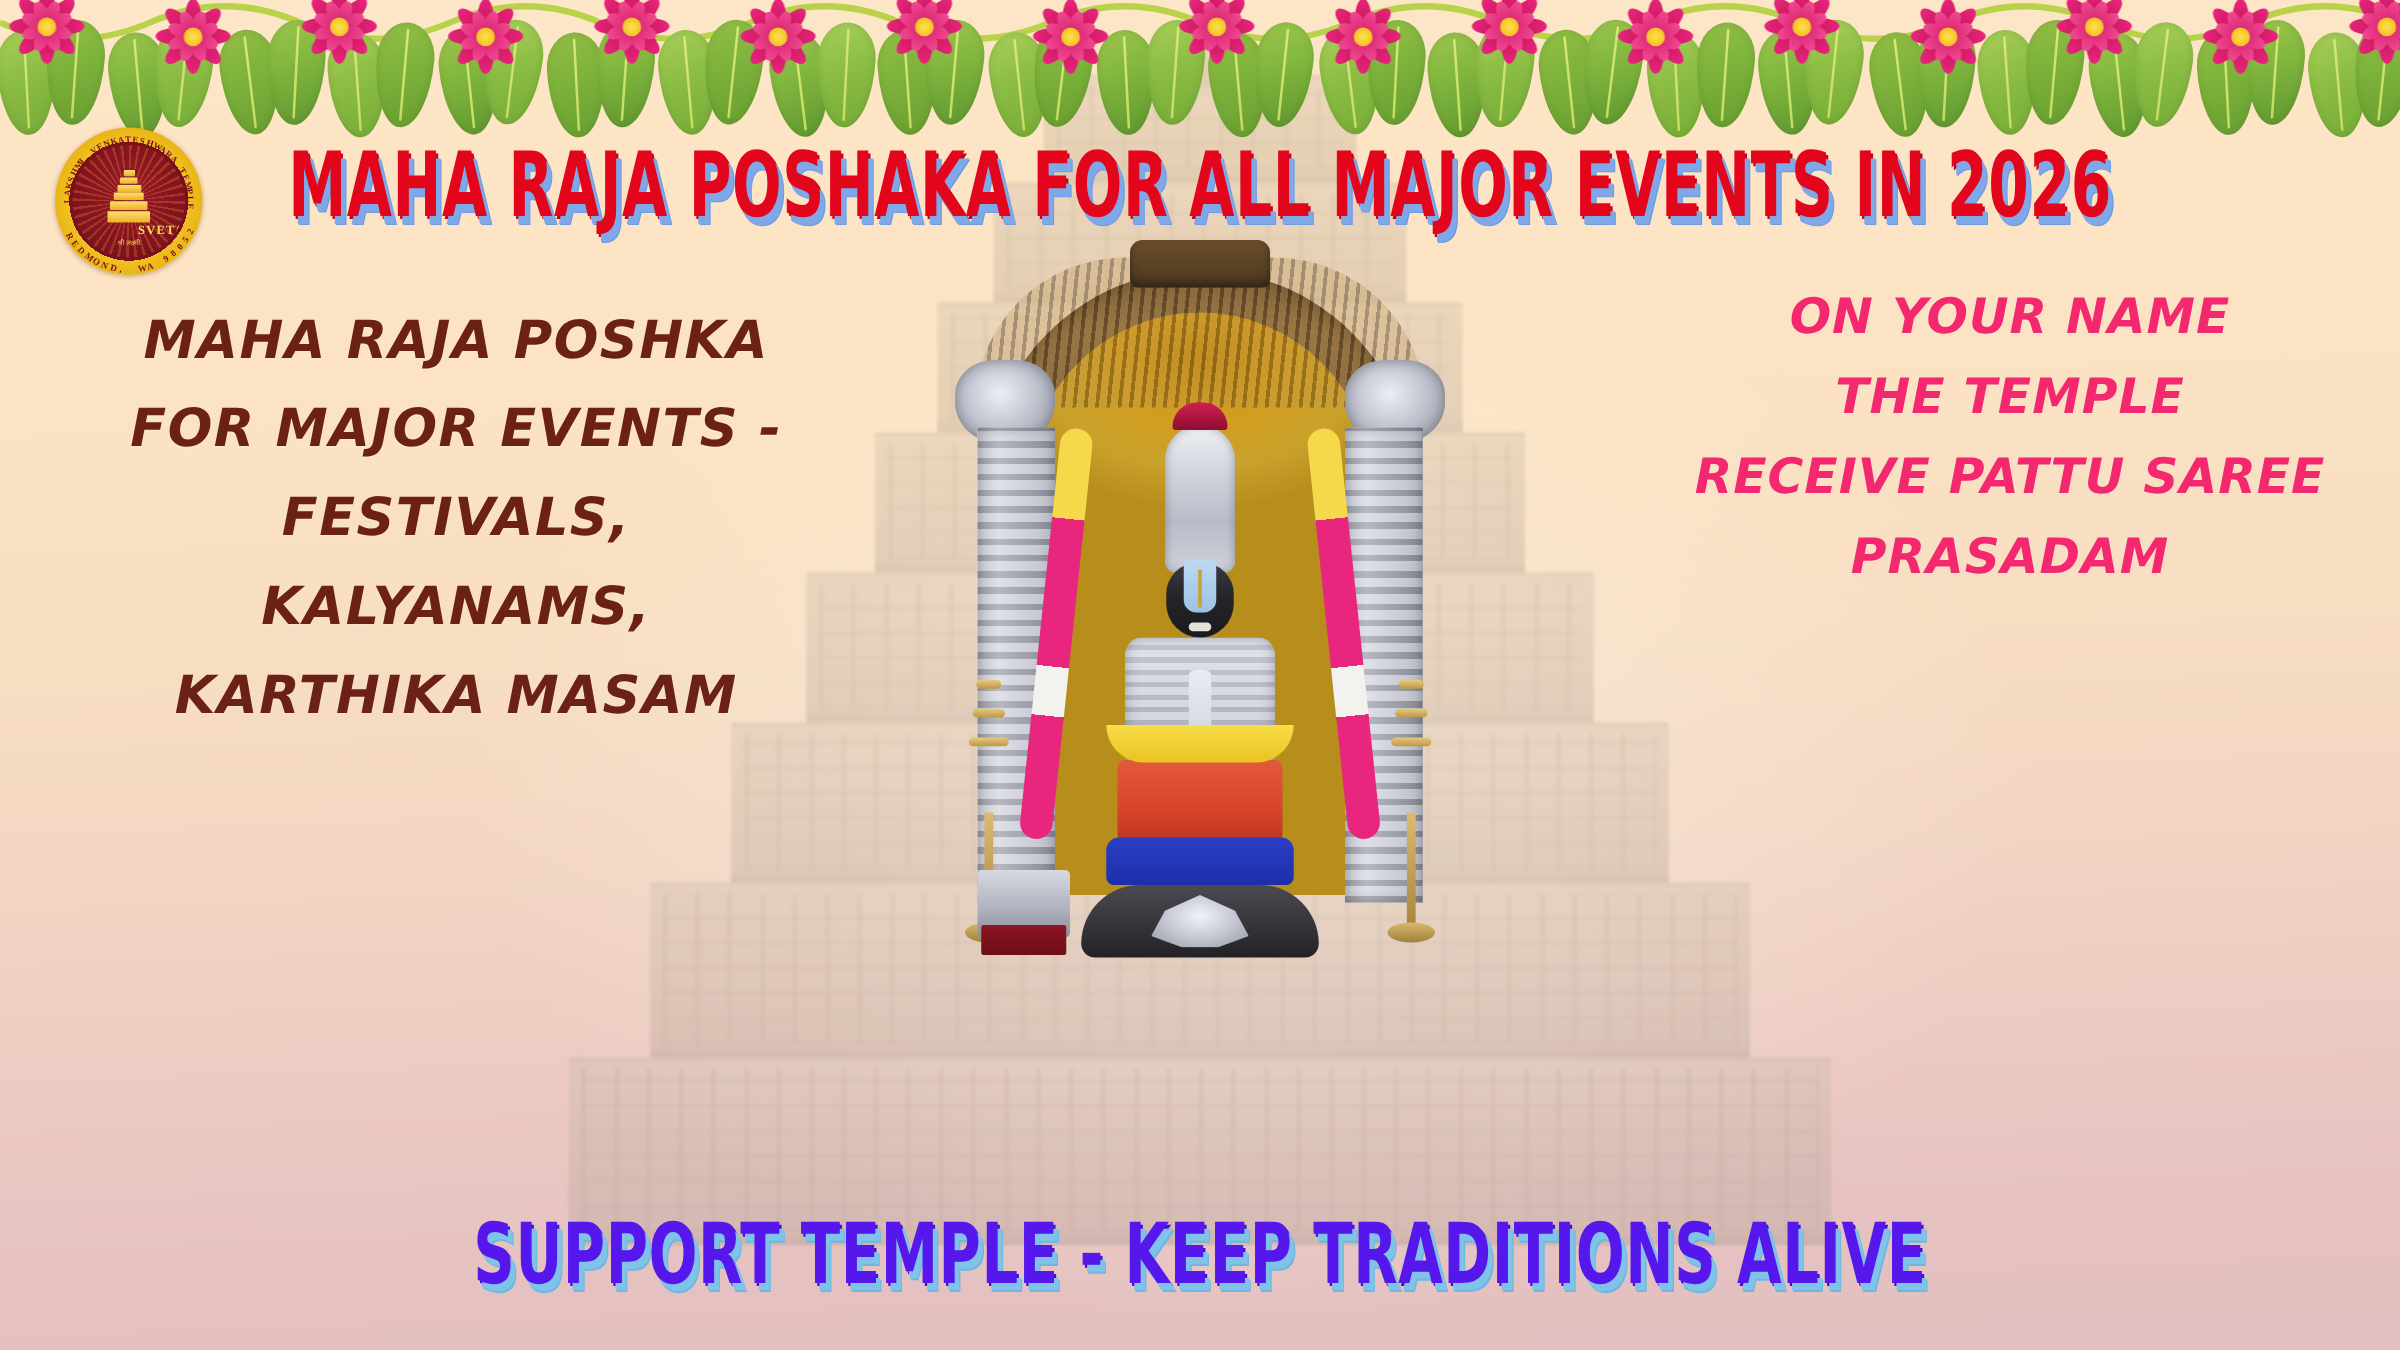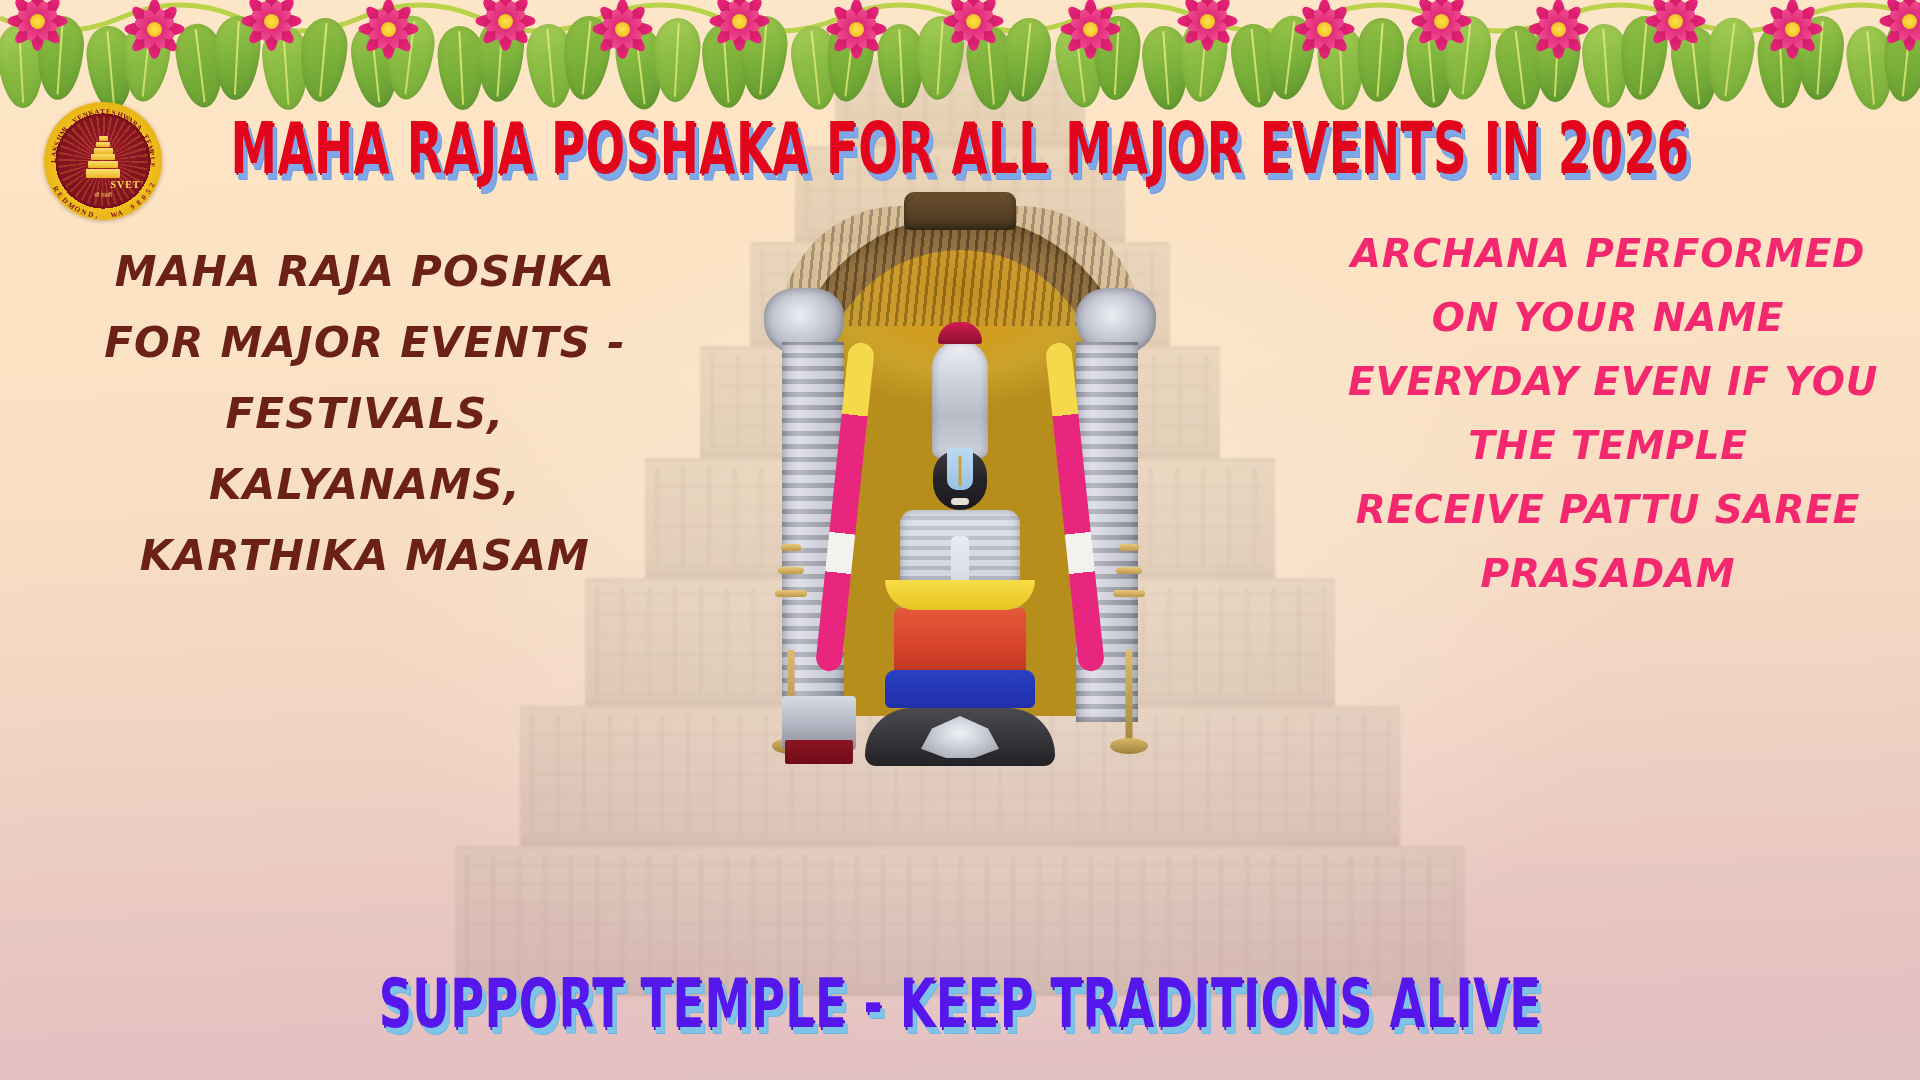--- a/index.html
+++ b/index.html
@@ -889,23 +889,21 @@
         <i style="width:26px;"></i>
         <i style="width:32px;"></i>
       <span class="stem"></span>
         <span class="base"></span>
     </div>
     <div class="silverbox"></div>
     <div class="vahana"></div>
   </div>
 
   <div class="copy copy-right" id="rightCopy">
-      <span class="ln">ARCHANA PERFORMED</span>
       <span class="ln">ON YOUR NAME</span>
-      <span class="ln">EVERYDAY EVEN IF YOU</span>
       <span class="ln">THE TEMPLE</span>
       <span class="ln">RECEIVE PATTU SAREE</span>
       <span class="ln">PRASADAM</span>
     </div>
 
   <div class="slogan">SUPPORT TEMPLE - KEEP TRADITIONS ALIVE</div>
 
 </div>
 
 </body></html>

